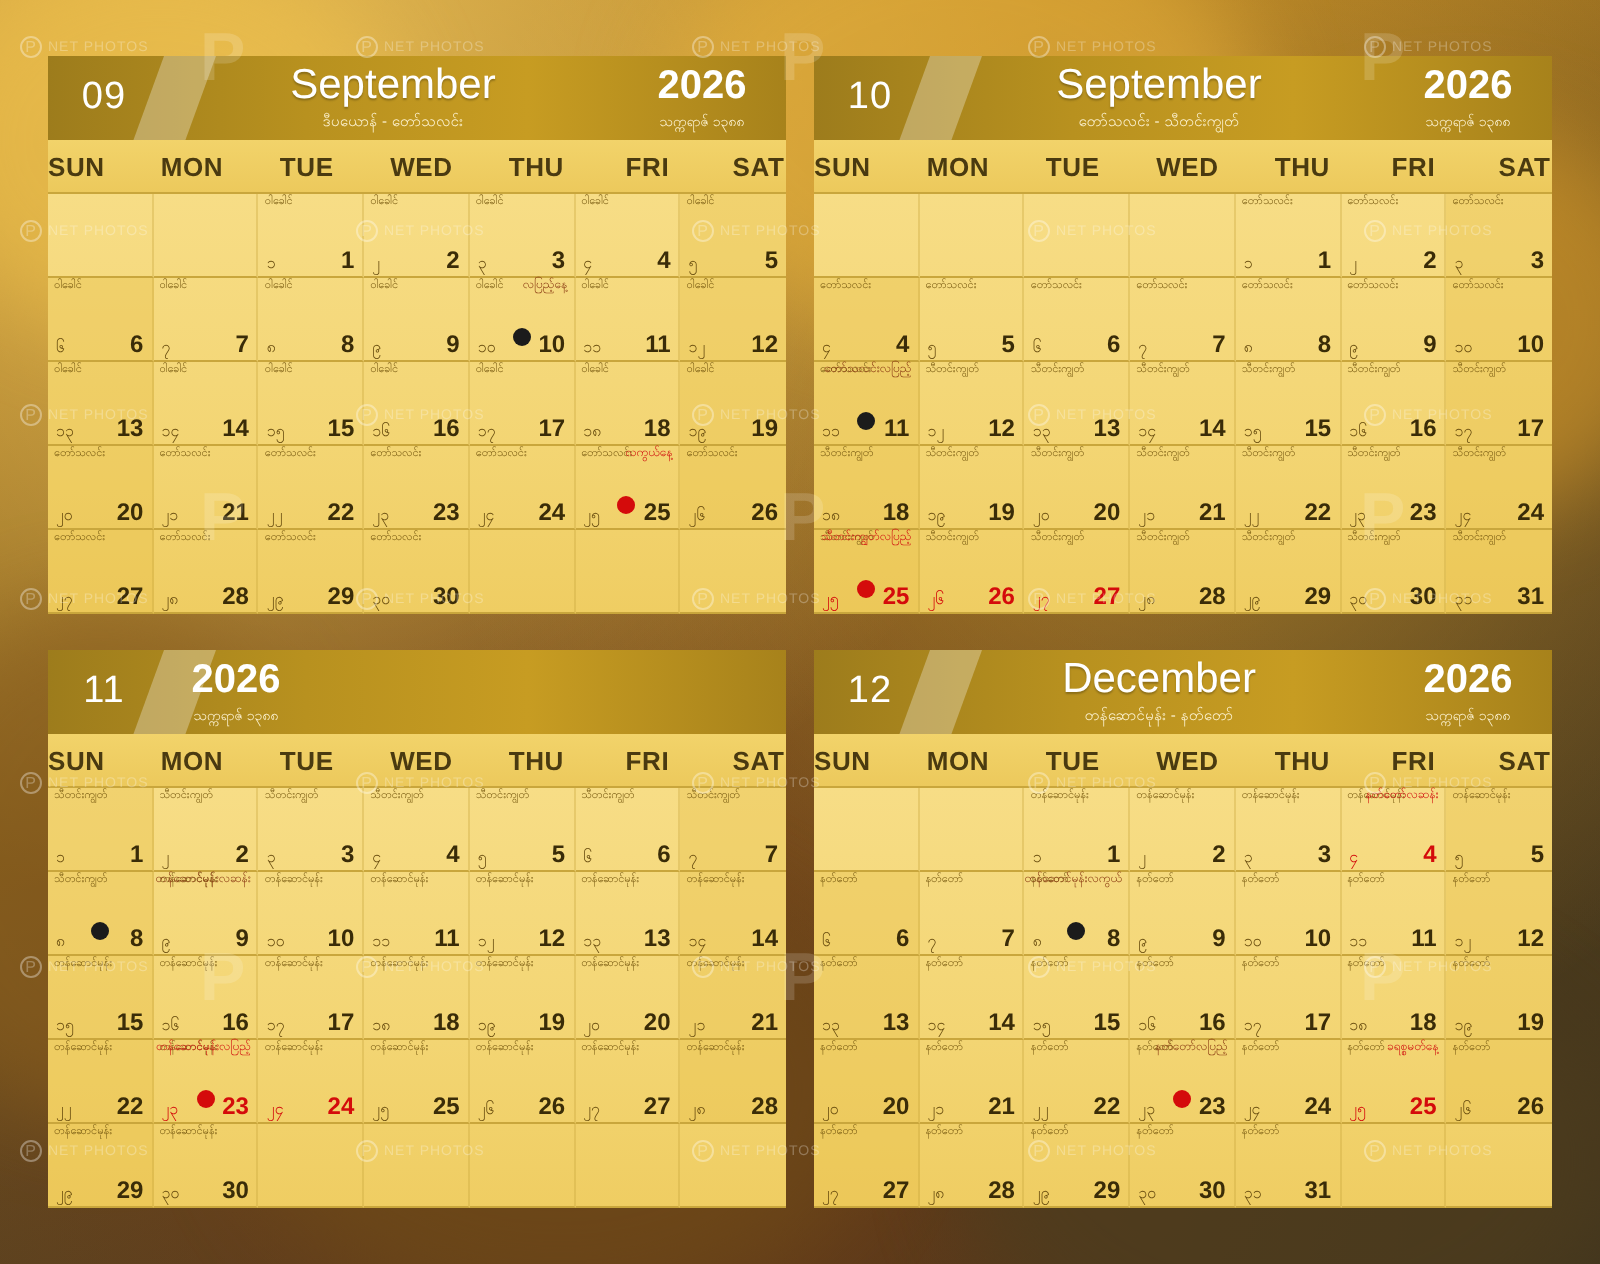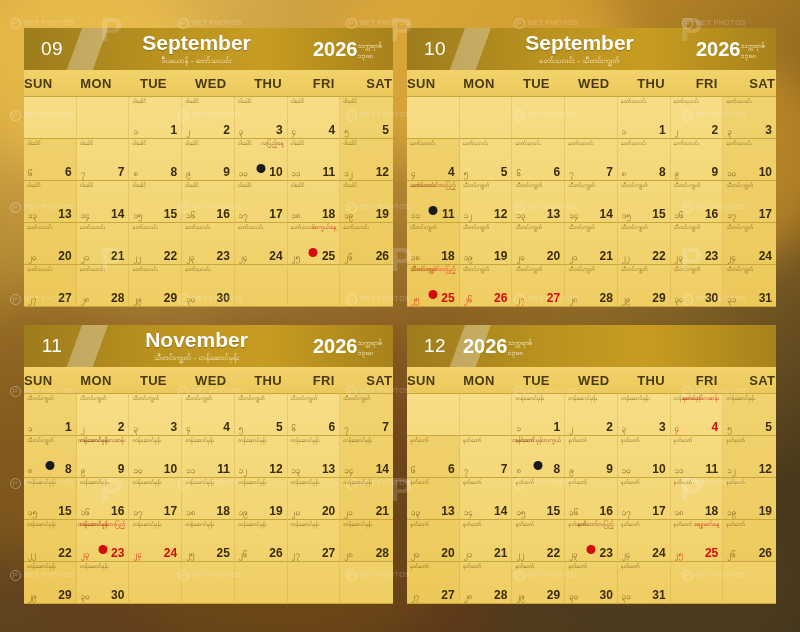--- a/index.html
+++ b/index.html
@@ -63,29 +63,29 @@
     background: rgba(255,255,255,0.30);
     transform: skewX(-20deg);
     z-index: 1;
   }
   .hdr-mid {
     flex: 1;
     display: flex; flex-direction: column; align-items: center; justify-content: center;
     z-index: 2;
   }
   .hdr-name {
-    font-size: 21px; font-weight: bold; line-height: 1;
+    font-size: 21px; font-weight: normal; line-height: 1;
     text-shadow: 0 1px 1px rgba(0,0,0,.25);
   }
   .hdr-sub {
     font-size: 7.5px; margin-top: 3px; color: #fdf3d2; letter-spacing: .2px;
   }
   .hdr-right {
     width: 80px;
-    display: flex; flex-direction: row; align-items: center; justify-content: center;
+    display: flex; flex-direction: column; align-items: center; justify-content: center;
     z-index: 2; padding-right: 4px;
   }
   .hdr-year { font-size: 20px; font-weight: bold; line-height: 1; }
   .hdr-yearsub { font-size: 7px; color: #fdf3d2; margin-top: 3px; }
 
   
   .dow {
     display: grid;
     grid-template-columns: repeat(7, 1fr);
     background: linear-gradient(180deg, #f2d36a 0%, #ecc95c 100%);
@@ -574,24 +574,20 @@
             <span class="mm">သီတင်းကျွတ်</span>
             <span class="mnum">၃၁</span>
             <span class="num">31</span>
           </div>
         </div>
       </div>
       <div class="month">
         <div class="hdr">
           <div class="hdr-slash"></div>
           <div class="hdr-num">11</div>
-          <div class="hdr-mid">
-            <div class="hdr-name">November</div>
-            <div class="hdr-sub">သီတင်းကျွတ် - တန်ဆောင်မုန်း</div>
-          </div>
           <div class="hdr-right">
             <div class="hdr-year">2026</div>
             <div class="hdr-yearsub">သက္ကရာဇ် ၁၃၈၈</div>
           </div>
         </div>
         <div class="dow">
           <div>SUN</div>
           <div>MON</div>
           <div>TUE</div>
           <div>WED</div>
@@ -758,20 +754,24 @@
           <div class="cell empty"></div>
           <div class="cell empty"></div>
           <div class="cell empty"></div>
           <div class="cell empty"></div>
         </div>
       </div>
       <div class="month">
         <div class="hdr">
           <div class="hdr-slash"></div>
           <div class="hdr-num">12</div>
+          <div class="hdr-mid">
+            <div class="hdr-name">December</div>
+            <div class="hdr-sub">တန်ဆောင်မုန်း - နတ်တော်</div>
+          </div>
           <div class="hdr-right">
             <div class="hdr-year">2026</div>
             <div class="hdr-yearsub">သက္ကရာဇ် ၁၃၈၈</div>
           </div>
         </div>
         <div class="dow">
           <div>SUN</div>
           <div>MON</div>
           <div>TUE</div>
           <div>WED</div>

